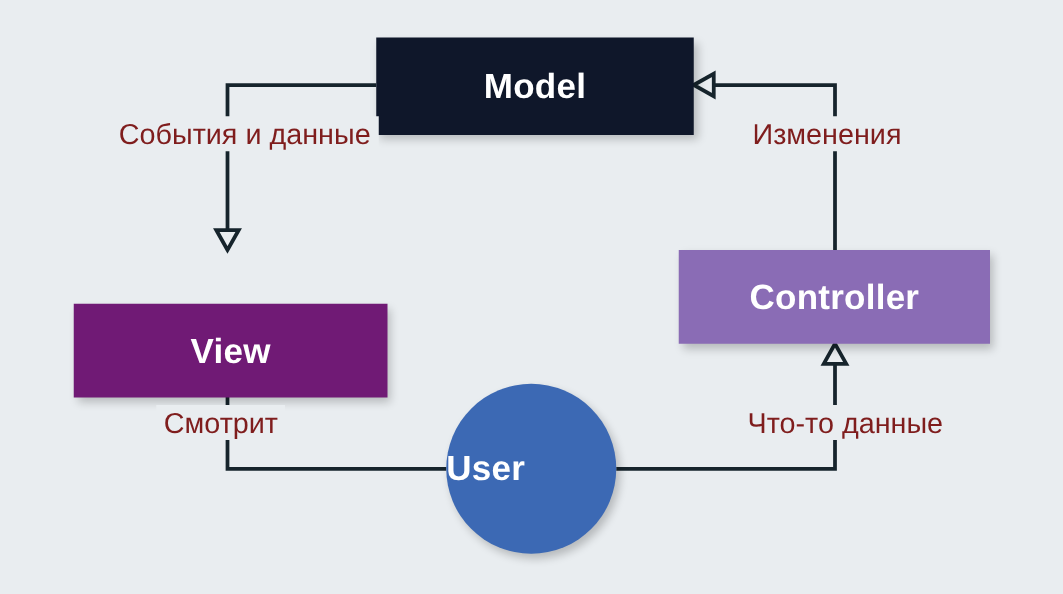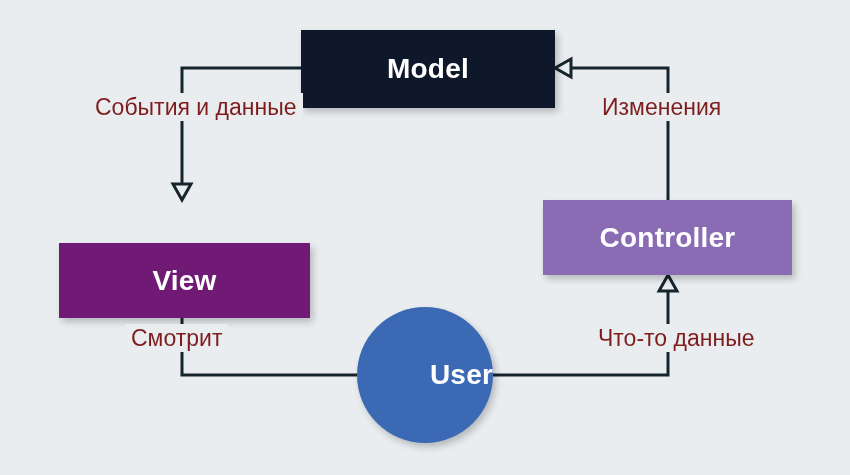--- a/index.html
+++ b/index.html
@@ -67,21 +67,21 @@
   #node-user {
     position: absolute;
     left: 357px;
     top: 307px;
     width: 136px;
     height: 136px;
     border-radius: 50%;
     background: #3c69b4;
     display: flex;
     align-items: center;
-    justify-content: flex-end;
+    justify-content: flex-start;
     box-shadow: 3px 4px 7px rgba(0,0,0,0.22);
   }
   .edge-label {
     position: absolute;
     color: #7f1d1d;
     font-size: 23px;
     font-weight: normal;
     white-space: nowrap;
     background: #e9edf0;
     padding: 1px 6px;

